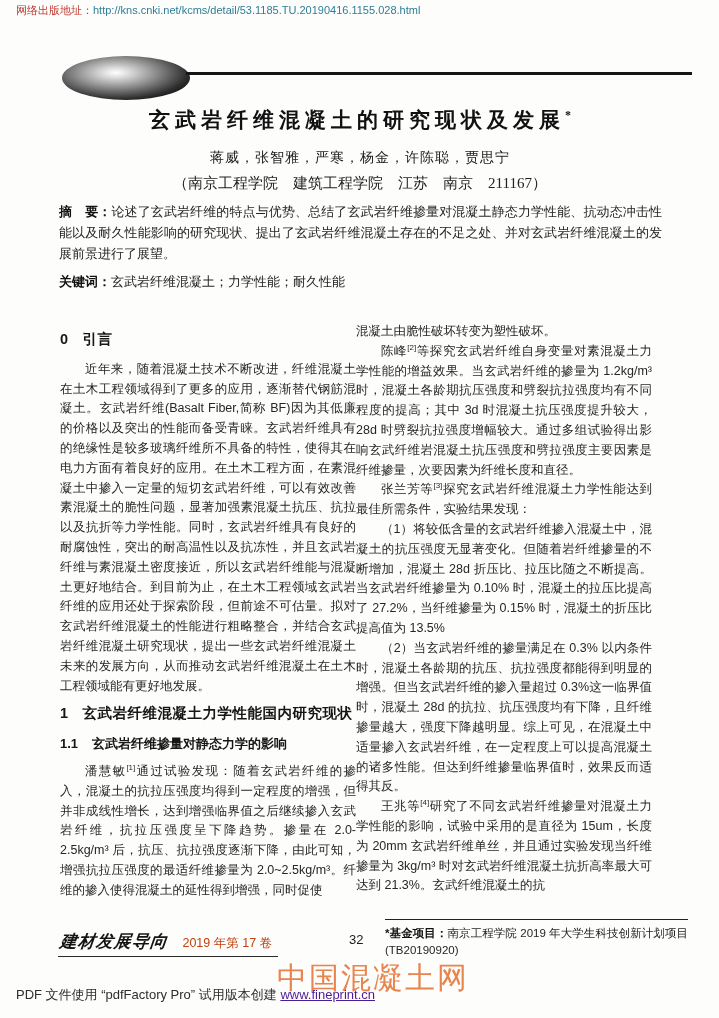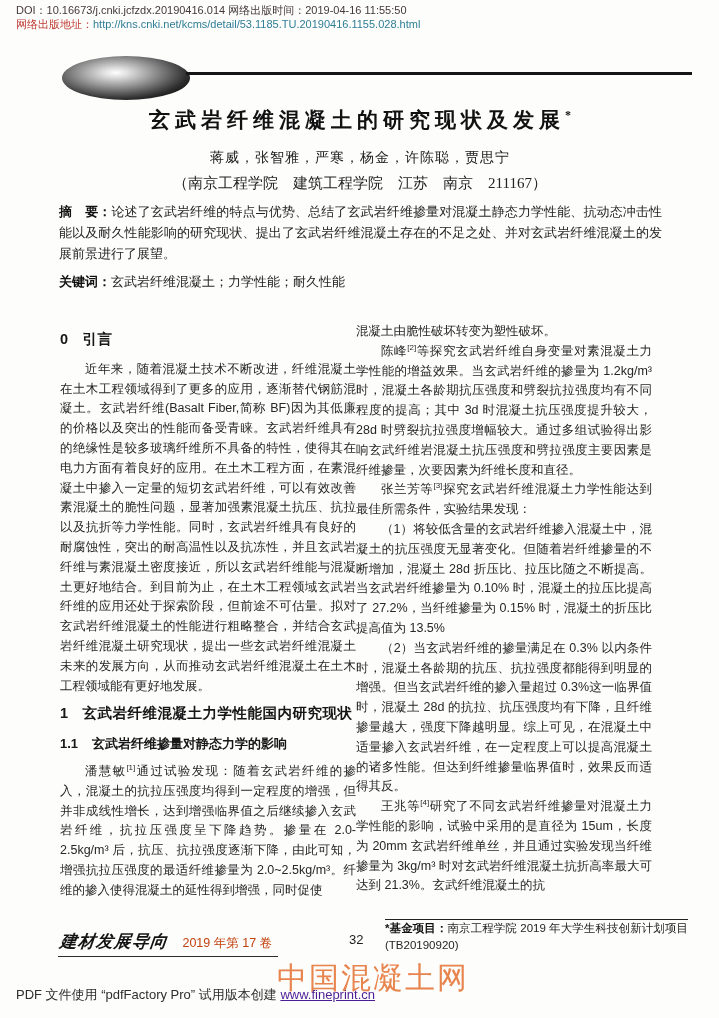--- a/index.html
+++ b/index.html
@@ -41,39 +41,38 @@
   
   .columns { position:absolute; left:60px; top:322px; width:604px; height:606px; overflow:hidden; display:flex; gap:0; }
   .col { width:296px; font-size:12.5px; line-height:19.8px; text-align:justify; color:#262626; }
   .h-sec  { font-size:14.5px; font-weight:bold; color:#161616; margin:8px 0 10px; letter-spacing:0.5px; }
   .h-sub  { font-size:13px; font-weight:bold; color:#161616; margin:6px 0 8px; }
   .h-sec .num, .h-sub .num { margin-right:14px; }
   .p-ind { text-indent:2em; }
   sup.cite { font-size:8px; line-height:0; vertical-align:super; }
 
   
-  .footnote { position:absolute; left:385px; top:919px; width:303px; border-top:1.5px solid #222; font-size:11.5px; line-height:17px; background:#fdfdfc; color:#242424; text-align:justify; }
+  .footnote { position:absolute; left:385px; top:919px; width:303px; border-top:1.5px solid #222; padding-top:5px; font-size:11.5px; line-height:17px; background:#fdfdfc; color:#242424; text-align:justify; }
   .footnote .lbl { font-weight:bold; color:#111; }
 
   
   .journal-line { position:absolute; left:58px; top:930px; padding:0 6px 3px 2px; border-bottom:1.5px solid #2b2b2b; white-space:nowrap; }
   .journal-name { font-family:"DejaVu Serif", serif; font-style:italic; font-weight:bold; font-size:17px; color:#141414; letter-spacing:1px; transform:skewX(-6deg); display:inline-block; }
   .volume { font-size:12.5px; color:#c2410c; margin-left:10px; }
   .page-num { position:absolute; left:349px; top:932px; font-size:13px; color:#1c1c1c;text-align:center; }
 
   .watermark { position:absolute; left:277px; top:958px; font-size:30px; letter-spacing:2px; color:#e8854e; font-weight:500; white-space:nowrap; }
 
   .pdf-line { position:absolute; left:16px; top:986px; font-size:13px; color:#2d2d2d; white-space:nowrap; }
   .pdf-link { color:#4c1d95; text-decoration:underline; }
 </style>
 </head>
 <body>
 
 <div class="top-meta">
-  <div class="doi-line">DOI：10.16673/j.cnki.jcfzdx.20190416.014    网络出版时间：2019-04-16 11:55:50</div>
   <div>
     <span class="addr-label">网络出版地址：</span><a class="addr-url" href="#">http://kns.cnki.net/kcms/detail/53.1185.TU.20190416.1155.028.html</a>
   </div>
 </div>
 
 <div class="deco-ellipse"></div>
 <div class="deco-rule"></div>
 
 <div class="head-block">
   <div class="paper-title"><span>玄武岩纤维混凝土的研究现状及发展</span><span class="title-mark">*</span></div>

